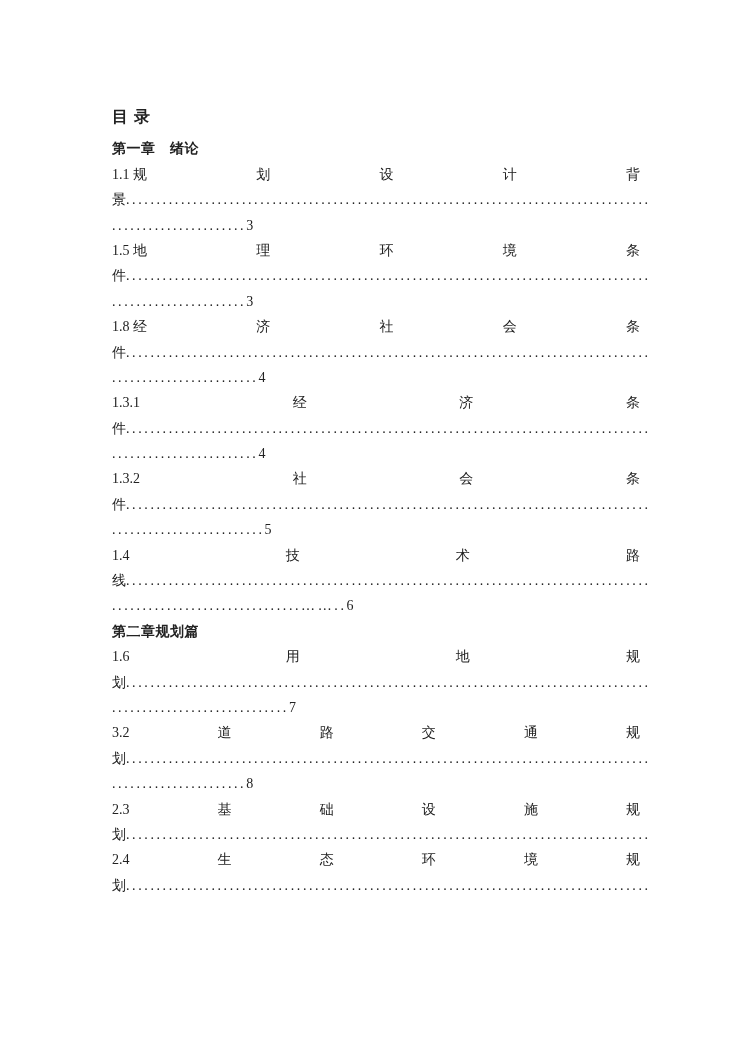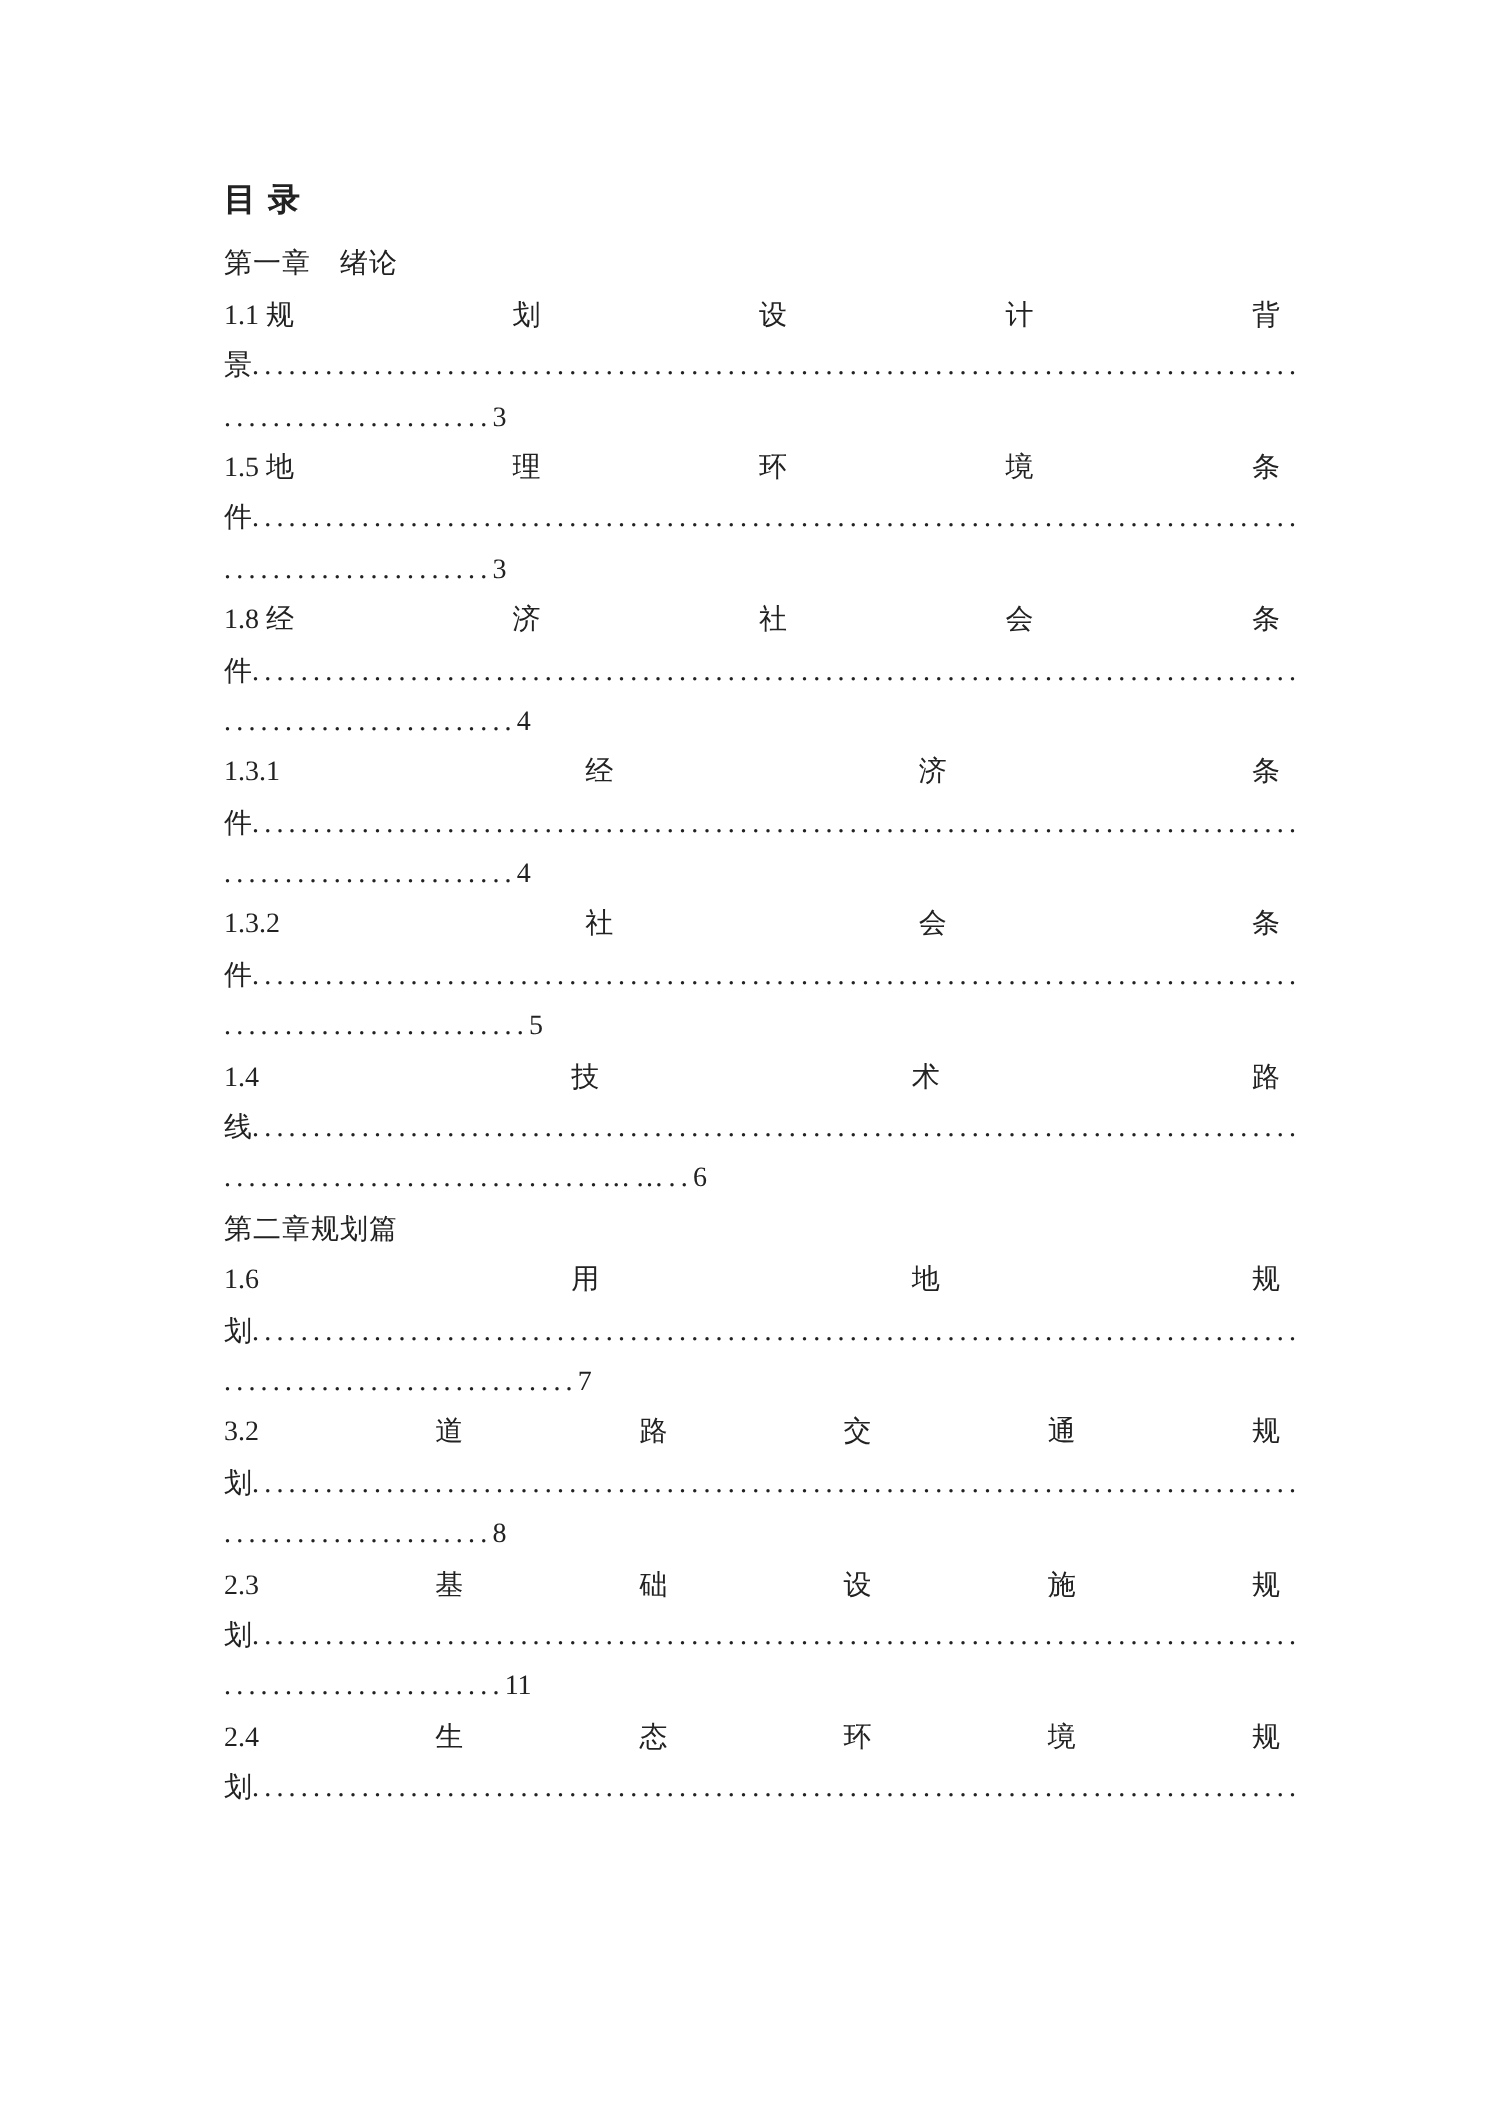--- a/index.html
+++ b/index.html
@@ -14,38 +14,39 @@
   .doc-page {
     position: relative;
     width: 744px;
     height: 1052px;
     background: #ffffff;
     overflow: hidden;
   }
   .toc-content {
     position: absolute;
     left: 112px;
-    top: 88px;
+    top: 104px;
     width: 536px;
   }
   .line {
     height: 25.4px;
     line-height: 25.4px;
     font-size: 14px;
     white-space: nowrap;
     overflow: hidden;
   }
   .doc-title {
     font-weight: bold;
     font-size: 16px;
     margin-bottom: 7px;
     letter-spacing: 1px;
   }
   .chapter {
     letter-spacing: 0.5px;
+    font-weight: bold;
   }
   .l1 {
     display: flex;
     justify-content: space-between;
     padding-right: 8px;
   }
   .l1 .seg {
     display: inline-block;
     text-align: right;
   }
@@ -203,21 +204,20 @@
           <span class="seg">基</span>
           <span class="seg">础</span>
           <span class="seg">设</span>
           <span class="seg">施</span>
           <span class="seg">规</span>
         </div>
       <div class="line l2">
           <span class="wrap-char">划</span>
           <span class="dots-fill">........................................................................................................................</span>
         </div>
-      <div class="line l3"><span class="dots-tail">.......................</span><span class="page-num">11</span></div>
     </div>
 
     <div class="toc-entry">
       <div class="line l1">
           <span class="seg">2.4</span>
           <span class="seg">生</span>
           <span class="seg">态</span>
           <span class="seg">环</span>
           <span class="seg">境</span>
           <span class="seg">规</span>

